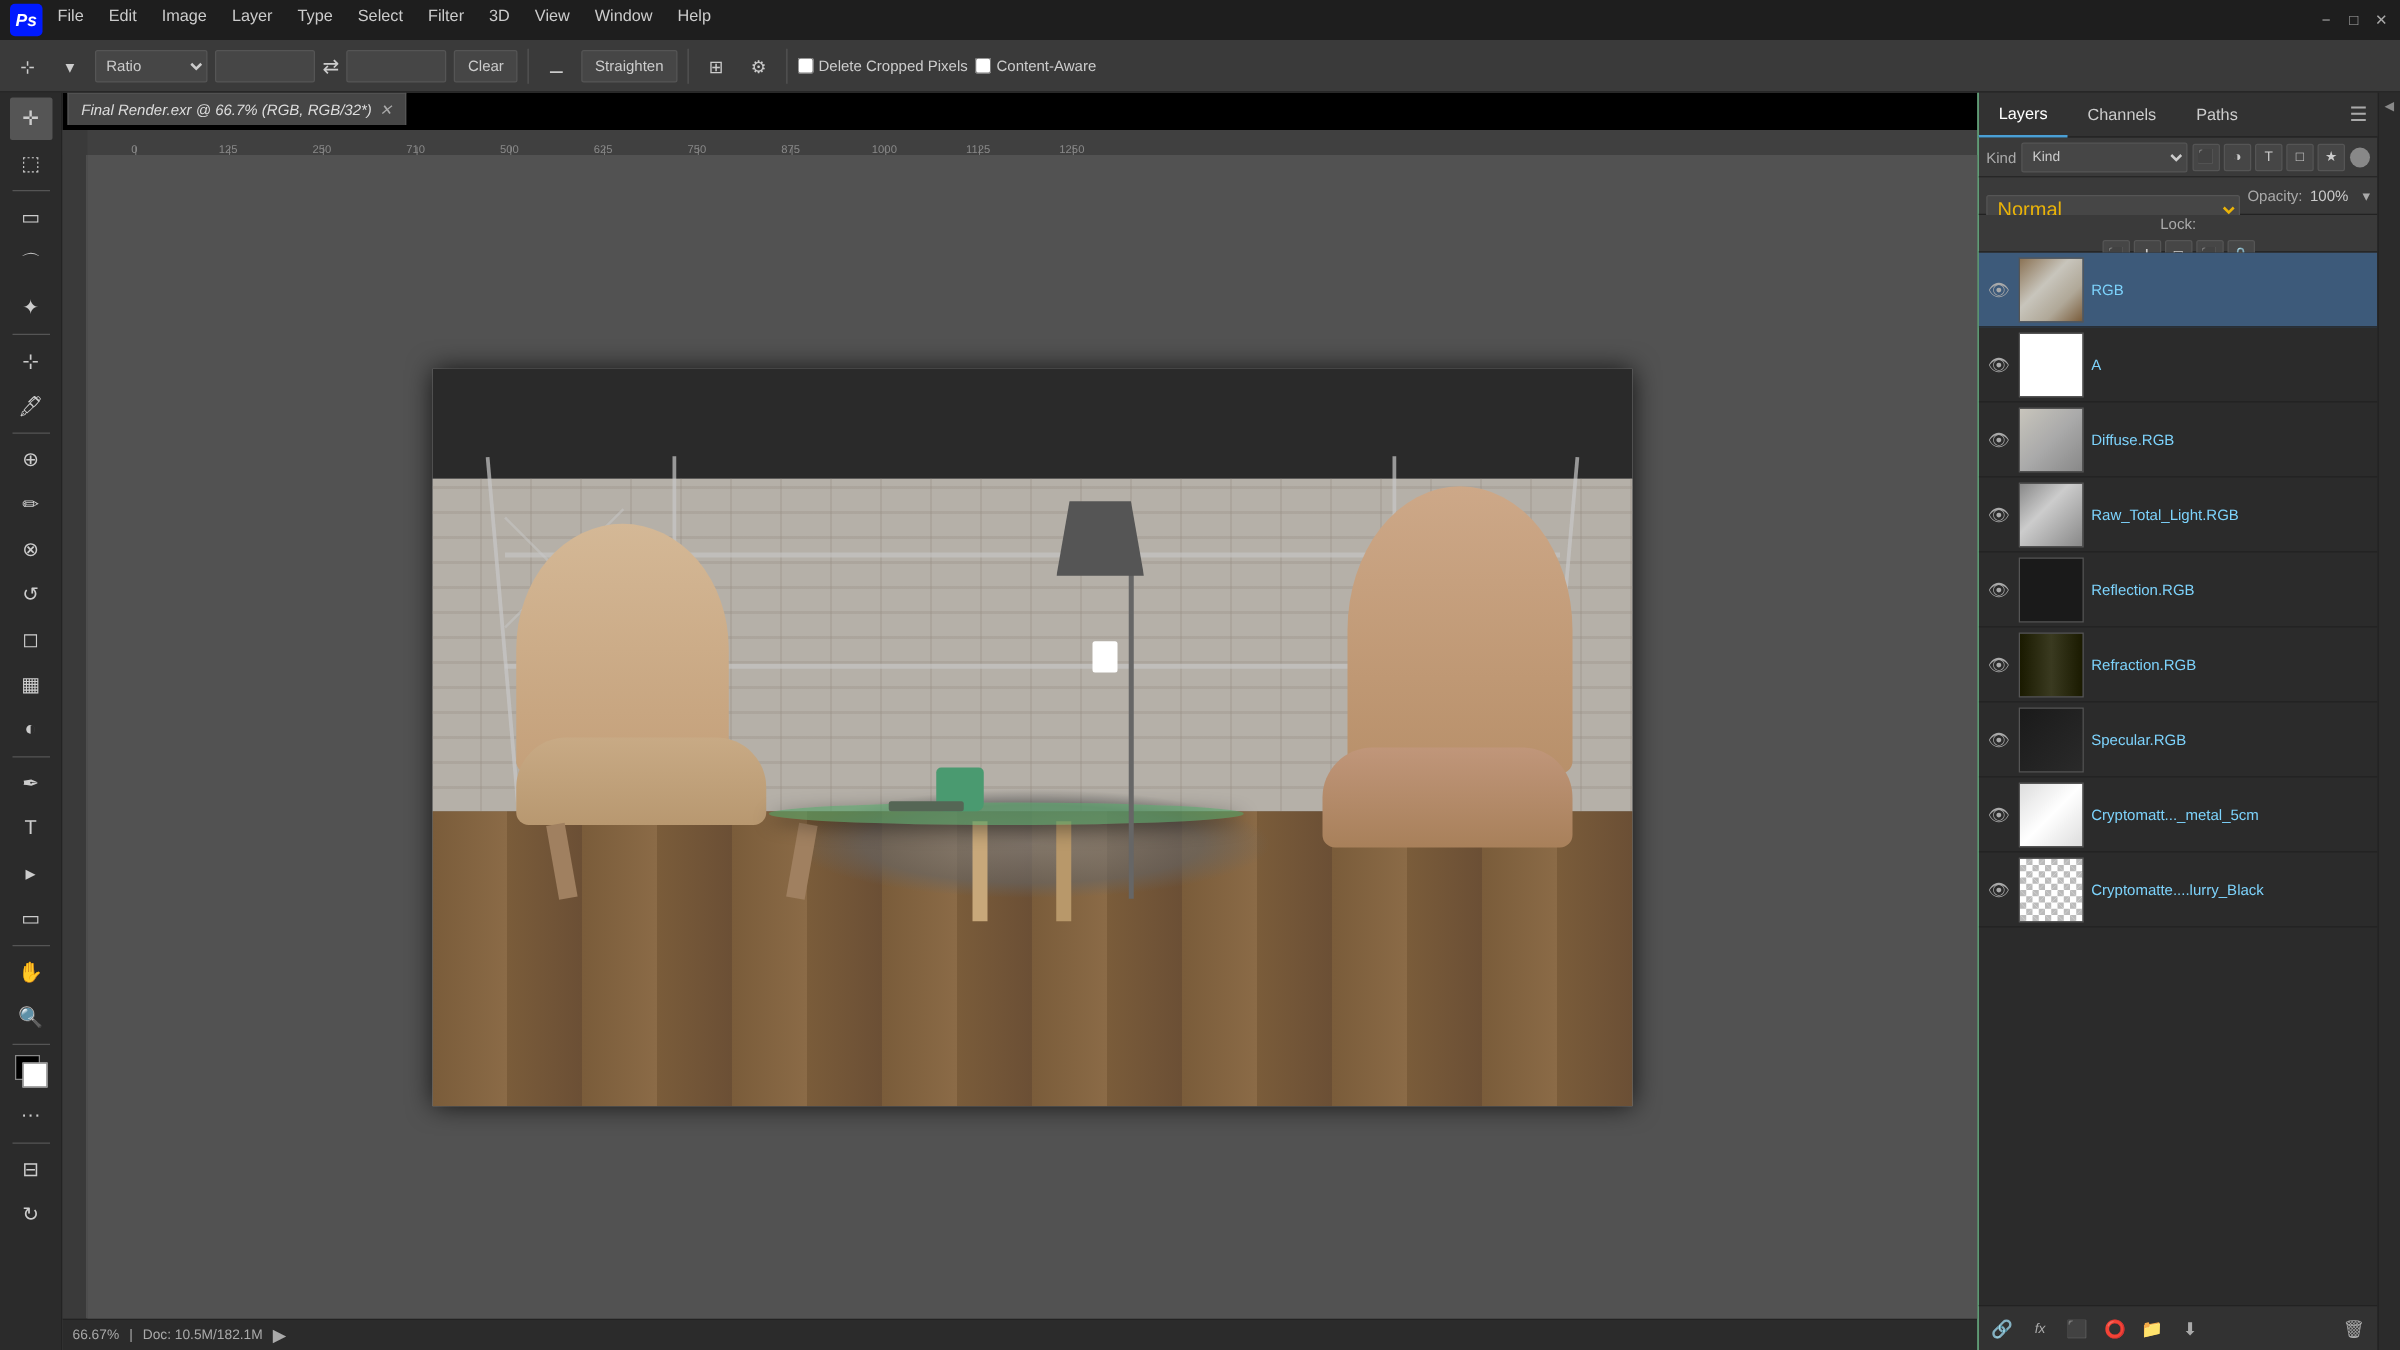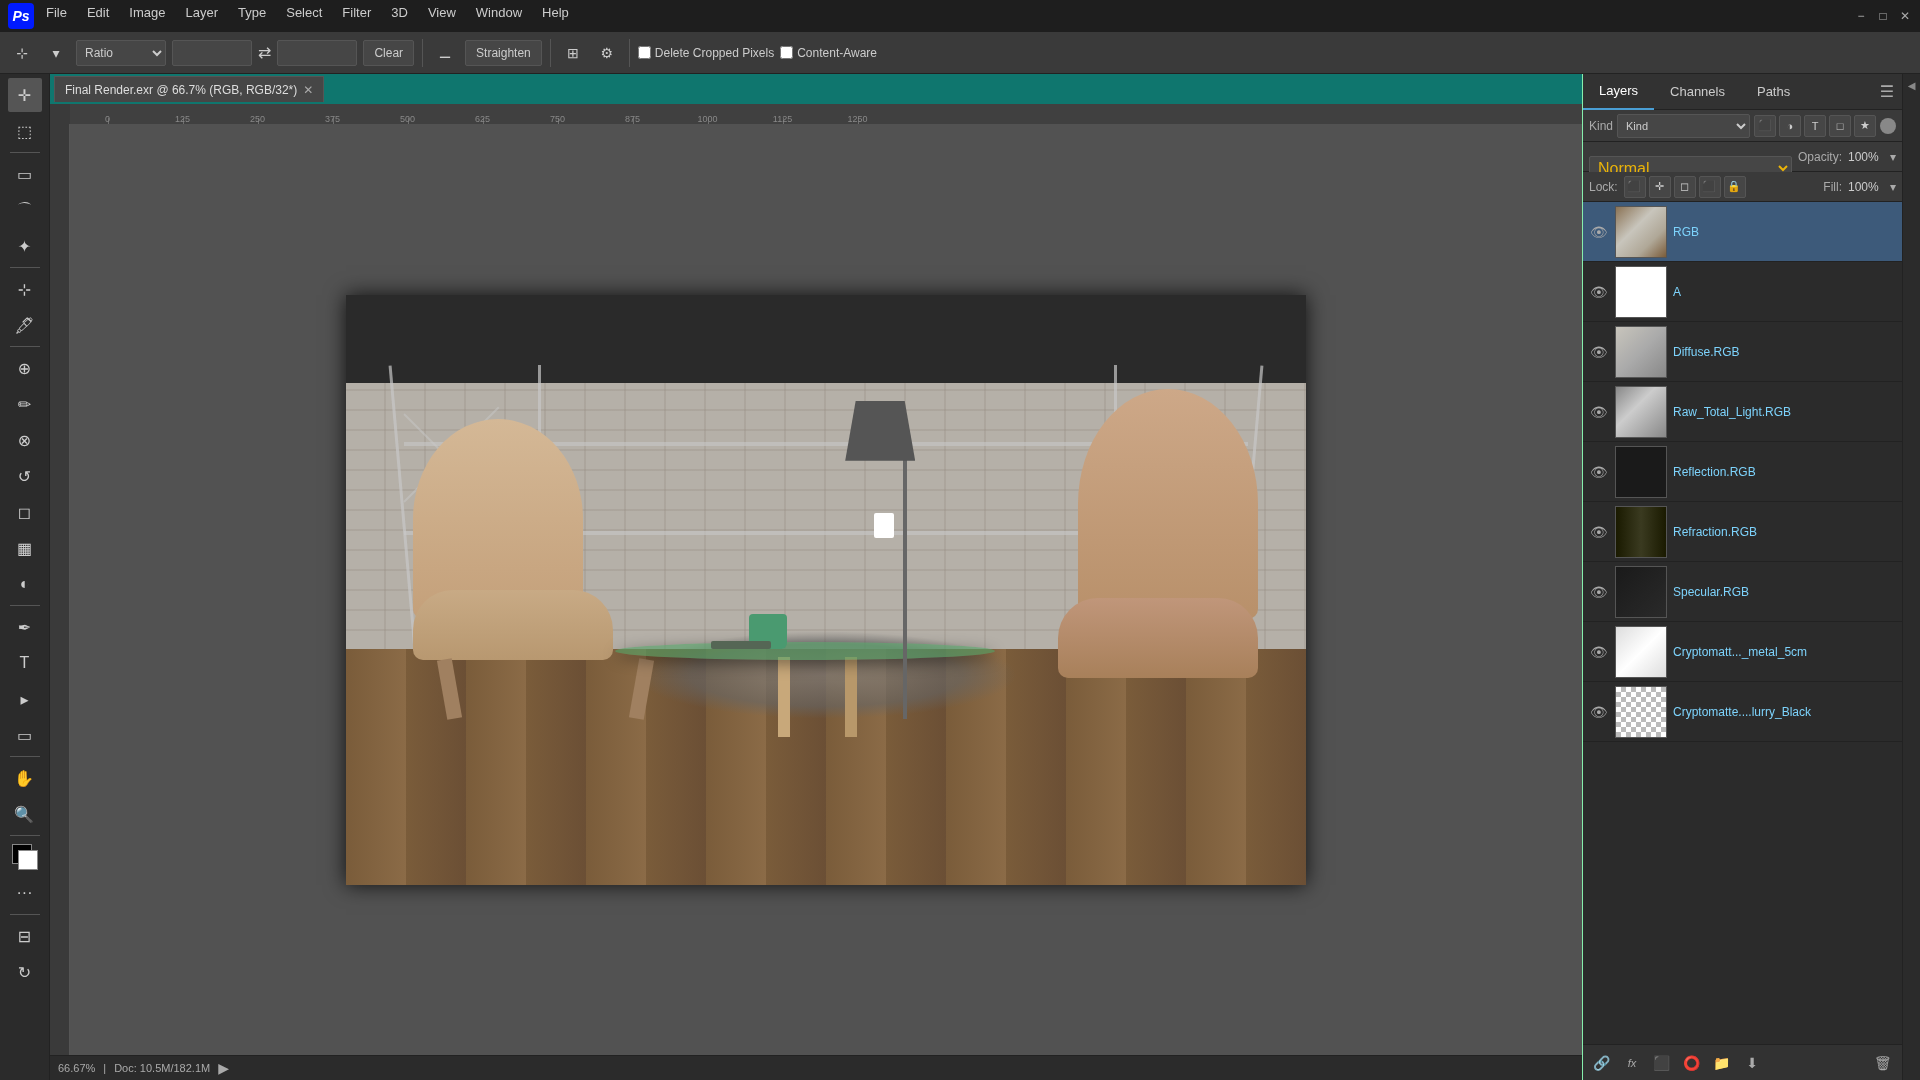--- a/index.html
+++ b/index.html
@@ -211,25 +211,26 @@
     
     .canvas-area {
       flex: 1;
       background: #404040;
       display: flex;
       flex-direction: column;
       overflow: hidden;
     }
     .canvas-tabs {
       height: 30px;
-      background: #0f766e;
-      display: flex;
-      align-items: center;
+      background: #000000;
+      display: flex;
+      align-items: flex-start;
       padding: 0 4px;
       flex-shrink: 0;
+      font-style: italic;
     }
     .canvas-tab {
       height: 26px;
       background: #464646;
       border-top: 1px solid #555;
       border-left: 1px solid #555;
       border-right: 1px solid #555;
       padding: 0 10px;
       display: flex;
       align-items: center;
@@ -466,20 +467,21 @@
 
     
     .lock-row {
       height: 30px;
       background: #3a3a3a;
       display: flex;
       align-items: center;
       padding: 0 6px;
       gap: 6px;
       border-bottom: 1px solid #222;
+      flex-direction: column;
     }
     .lock-label {
       font-size: 12px;
       color: #aaa;
     }
     .lock-icons {
       display: flex;
       gap: 3px;
     }
     .lock-icon-btn {
@@ -776,21 +778,21 @@
       </div>
     </div>
 
     <div style="display:flex; height:20px; flex-shrink:0;">
       <div class="ruler-corner"></div>
       <div class="ruler-h-inner">
         <div class="ruler-ticks">
           <div class="ruler-tick">0</div>
           <div class="ruler-tick">125</div>
           <div class="ruler-tick">250</div>
-          <div class="ruler-tick">375</div>
+          <div class="ruler-tick">710</div>
           <div class="ruler-tick">500</div>
           <div class="ruler-tick">625</div>
           <div class="ruler-tick">750</div>
           <div class="ruler-tick">875</div>
           <div class="ruler-tick">1000</div>
           <div class="ruler-tick">1125</div>
           <div class="ruler-tick">1250</div>
         </div>
       </div>
     </div>

